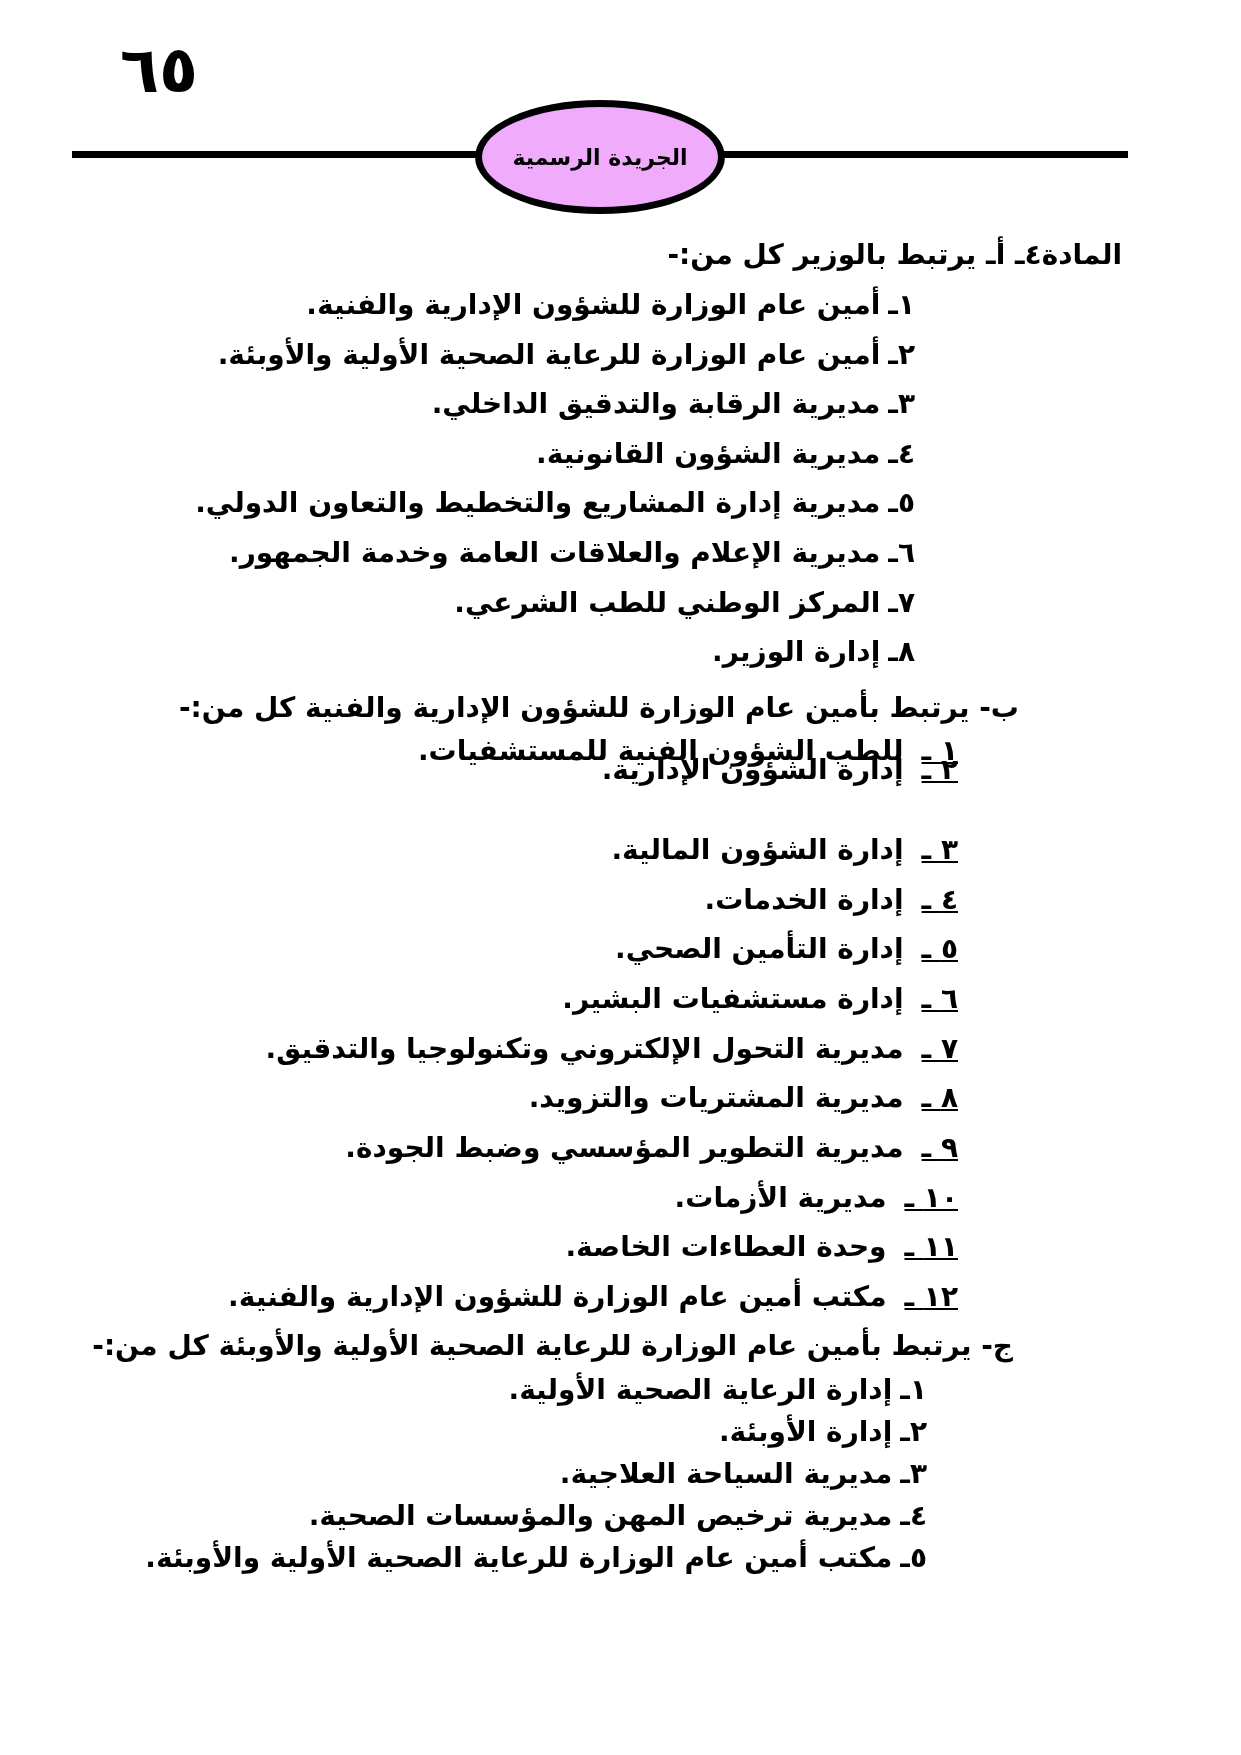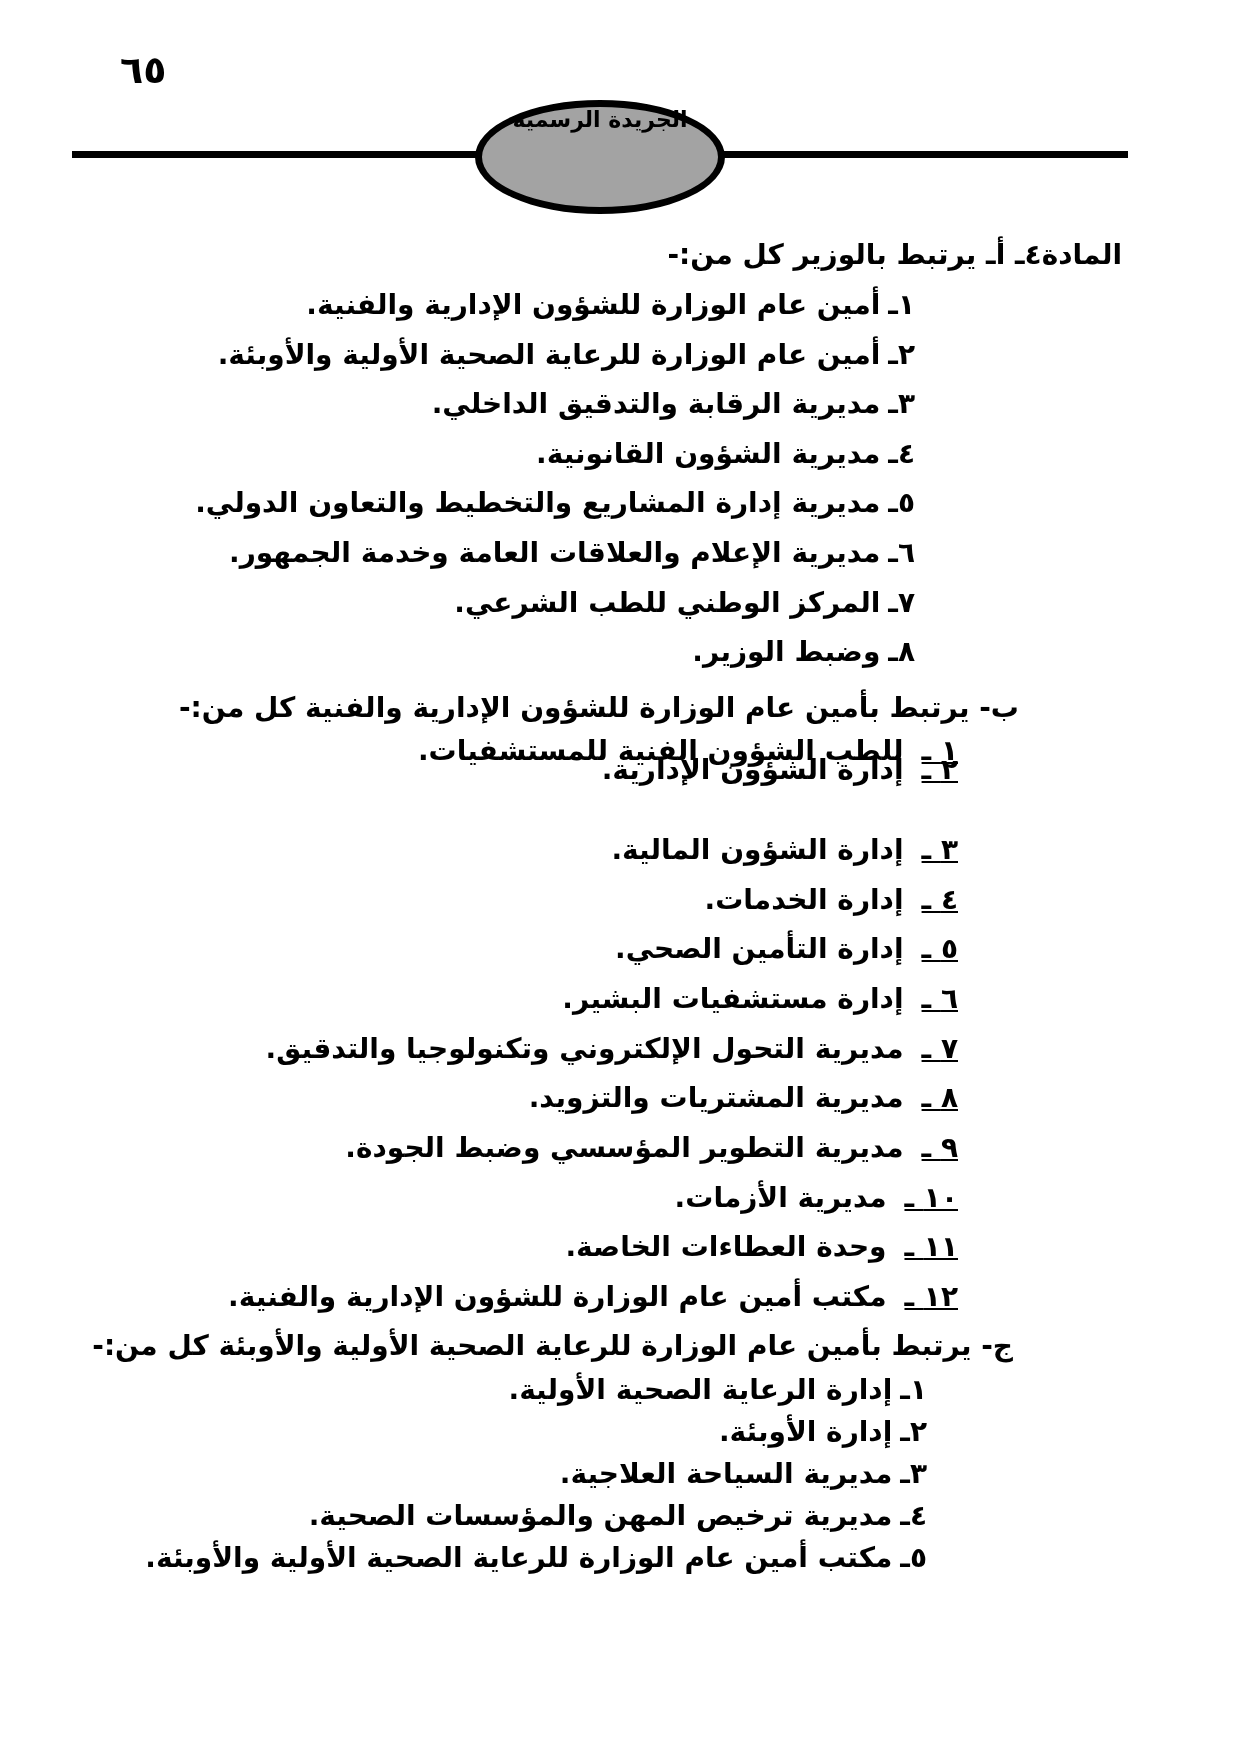--- a/index.html
+++ b/index.html
@@ -10,33 +10,33 @@
     background:#ffffff;
     color:#000;
     font-family:"DejaVu Sans",sans-serif;
     font-weight:bold;
     overflow:hidden;
     direction:rtl;
   }
   
   .page-number{
     position:absolute;left:120px;top:40px;
-    font-size:38px;line-height:60px;
+    font-size:64px;line-height:60px;
     direction:rtl;
   }
   .header-rule{
     position:absolute;left:72px;top:151px;
     width:1056px;height:7px;background:#000;
   }
   .gazette-banner{
     position:absolute;left:475px;top:100px;
     width:236px;height:100px;
     border:7px solid #000;border-radius:50%;
-    background:#a3a3a3;
-    display:flex;align-items:flex-start;justify-content:center;
+    background:#f0abfc;
+    display:flex;align-items:center;justify-content:center;
   }
   .banner-title{
     font-size:22px;white-space:nowrap;
   }
   
   .doc-line{
     position:absolute;
     font-size:28px;line-height:44px;
     white-space:nowrap;
     direction:rtl;
@@ -65,21 +65,21 @@
 
   <div class="doc-line r-head-a" style="top:233px">المادة٤ـ أـ يرتبط بالوزير كل من:-</div>
 
   <div class="doc-line r-items-a gap-s" style="top:283px"><span class="item-num">١ـ</span><span class="item-text">أمين عام الوزارة للشؤون الإدارية والفنية.</span></div>
   <div class="doc-line r-items-a gap-s" style="top:333px"><span class="item-num">٢ـ</span><span class="item-text">أمين عام الوزارة للرعاية الصحية الأولية والأوبئة.</span></div>
   <div class="doc-line r-items-a gap-s" style="top:382px"><span class="item-num">٣ـ</span><span class="item-text">مديرية الرقابة والتدقيق الداخلي.</span></div>
   <div class="doc-line r-items-a gap-s" style="top:432px"><span class="item-num">٤ـ</span><span class="item-text">مديرية الشؤون القانونية.</span></div>
   <div class="doc-line r-items-a gap-s" style="top:481px"><span class="item-num">٥ـ</span><span class="item-text">مديرية إدارة المشاريع والتخطيط والتعاون الدولي.</span></div>
   <div class="doc-line r-items-a gap-s" style="top:531px"><span class="item-num">٦ـ</span><span class="item-text">مديرية الإعلام والعلاقات العامة وخدمة الجمهور.</span></div>
   <div class="doc-line r-items-a gap-s" style="top:581px"><span class="item-num">٧ـ</span><span class="item-text">المركز الوطني للطب الشرعي.</span></div>
-  <div class="doc-line r-items-a gap-s" style="top:630px"><span class="item-num">٨ـ</span><span class="item-text">وضبط الوزير.</span></div>
+  <div class="doc-line r-items-a gap-s" style="top:630px"><span class="item-num">٨ـ</span><span class="item-text">إدارة الوزير.</span></div>
 
   <div class="doc-line r-head-b" style="top:686px">ب- يرتبط بأمين عام الوزارة للشؤون الإدارية والفنية كل من:-</div>
 
   <div class="doc-line r-items-b gap-m" style="top:729px"><span class="item-num">١ ـ</span><span class="item-text">للطب الشؤون الفنية للمستشفيات.</span></div>
   <div class="doc-line r-items-b gap-m" style="top:748px"><span class="item-num">٢ ـ</span><span class="item-text">إدارة الشؤون الإدارية.</span></div>
   <div class="doc-line r-items-b gap-m" style="top:828px"><span class="item-num">٣ ـ</span><span class="item-text">إدارة الشؤون المالية.</span></div>
   <div class="doc-line r-items-b gap-m" style="top:878px"><span class="item-num">٤ ـ</span><span class="item-text">إدارة الخدمات.</span></div>
   <div class="doc-line r-items-b gap-m" style="top:927px"><span class="item-num">٥ ـ</span><span class="item-text">إدارة التأمين الصحي.</span></div>
   <div class="doc-line r-items-b gap-m" style="top:977px"><span class="item-num">٦ ـ</span><span class="item-text">إدارة مستشفيات البشير.</span></div>
   <div class="doc-line r-items-b gap-m" style="top:1027px"><span class="item-num">٧ ـ</span><span class="item-text">مديرية التحول الإلكتروني وتكنولوجيا والتدقيق.</span></div>

